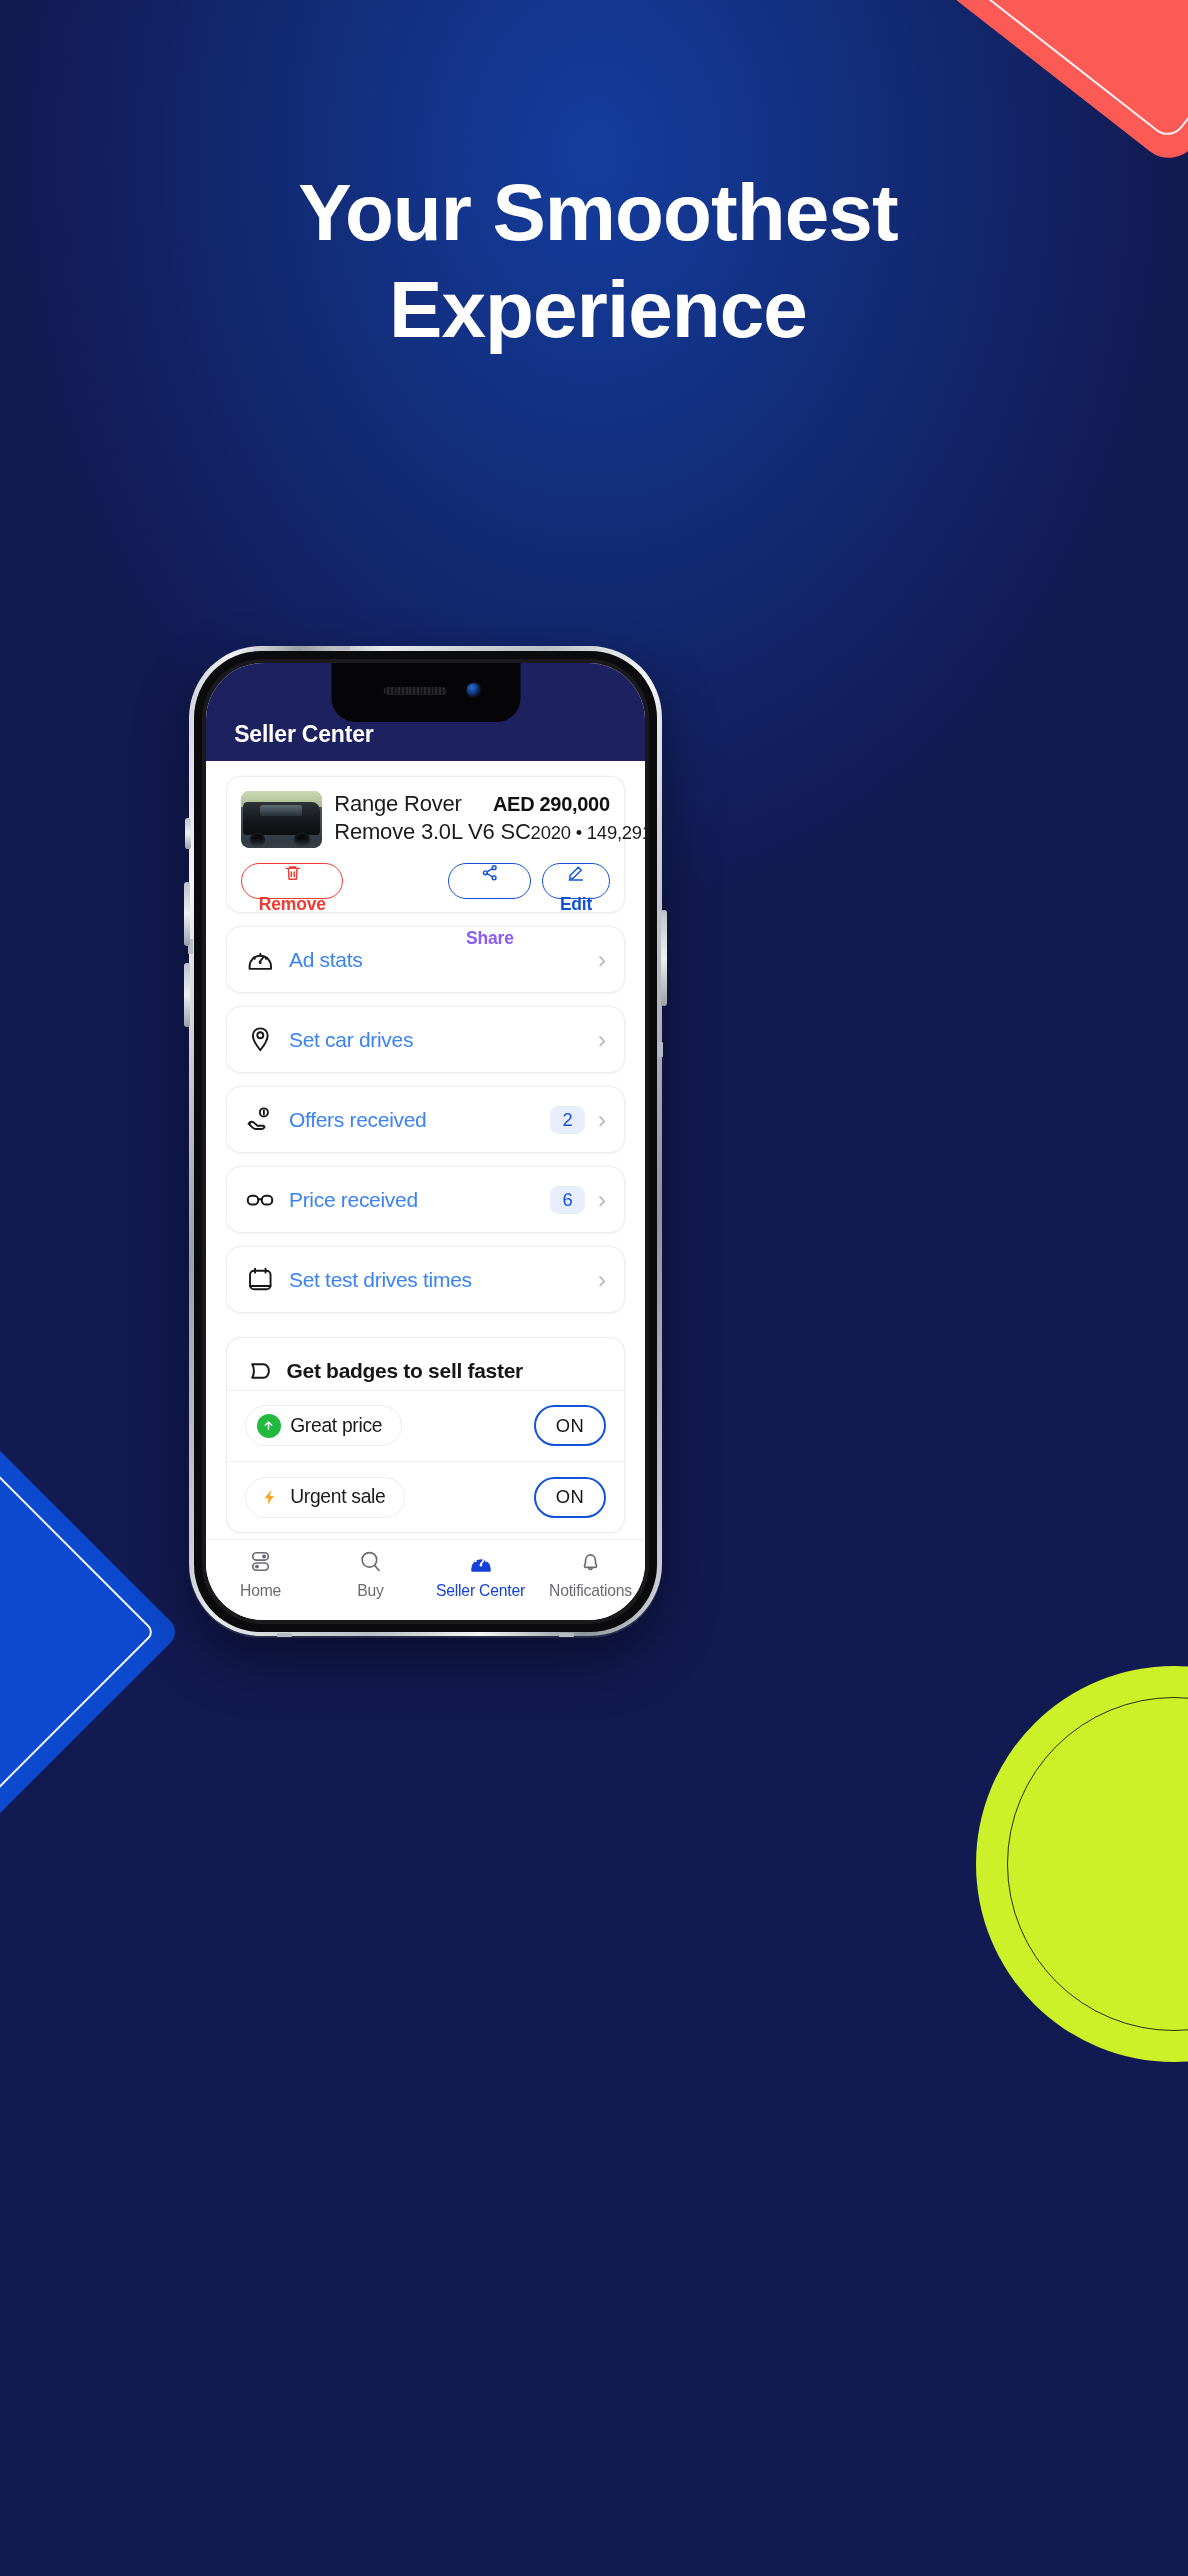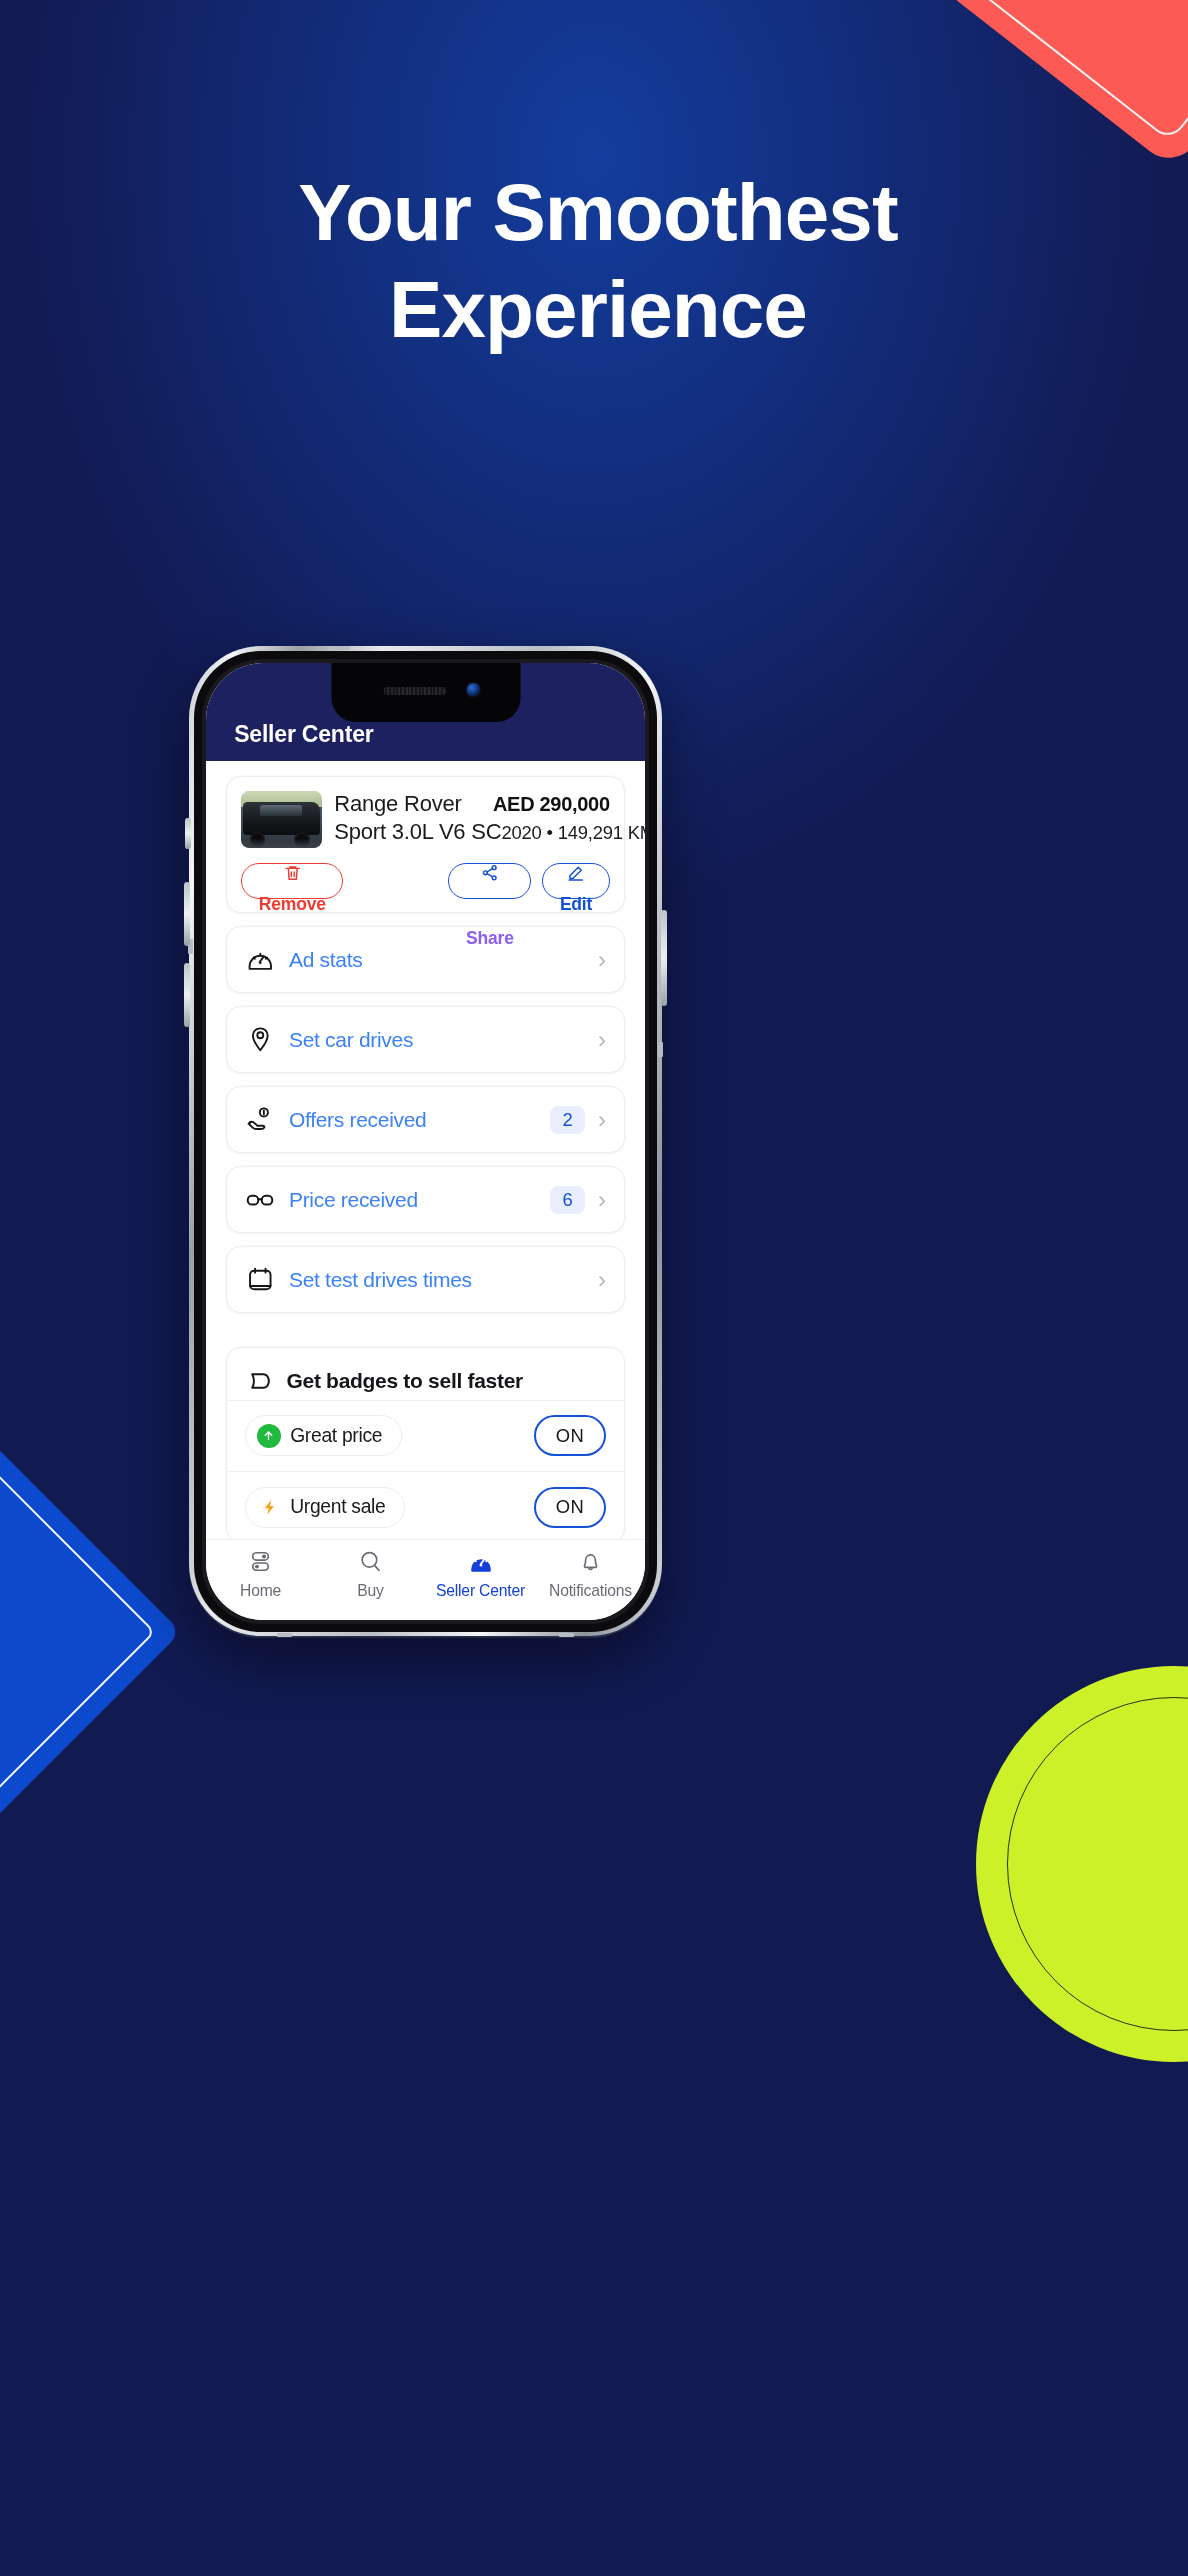--- a/index.html
+++ b/index.html
@@ -230,21 +230,21 @@
   .mrow .ml { margin-left:13px; font-size:21px; color:#3b82f6; letter-spacing:-0.3px; flex:1 1 auto; }
   .badge-cnt {
     min-width:35px; height:28px; padding:0 9.2px; border-radius:8.3px;
     background:#e9eefc; color:#1352d8; font-size:18.4px; font-weight:500;
     display:flex; align-items:center; justify-content:center;
     margin-right:13px;
   }
   .chev { color:#b6b8c4; font-size:24px; line-height:1; font-weight:300; }
 
   
-  .bcard { margin-top:34px; overflow:hidden; }
+  .bcard { margin-top:24px; overflow:hidden; }
   .bhead { display:flex; align-items:center; padding:18.4px 18.4px 3.7px 18.4px; }
   .bhead .bi { width:29.5px; height:29.5px; display:flex; align-items:center; justify-content:center; }
   .bhead .bt { margin-left:12px; font-size:21px; font-weight:bold; color:#15151a; letter-spacing:-0.3px; }
   .brow { display:flex; align-items:center; padding:14.7px 18.4px; border-top:0.9px solid #f0f0f4; }
   .brow:first-of-type { border-top:none; margin-top:11px; }
   .btag {
     display:inline-flex; align-items:center; gap:9.2px;
     height:41px; padding:0 18.4px 0 11px;
     border:0.9px solid #ececed; border-radius:22px; background:#fff;text-align:right;
   }
@@ -320,21 +320,21 @@
                   <div class="w1"></div>
                       <div class="w2"></div>
                       <div class="grd"></div>
                 </div>
                 <div class="listing-text">
                   <div class="row-a">
                     <div class="car-title">Range Rover</div>
                     <div class="car-price">AED 290,000</div>
                   </div>
                   <div class="row-b">
-                    <div class="car-sub">Sport 3.0L V6 SC</div>
+                    <div class="car-sub">Remove 3.0L V6 SC</div>
                     <div class="car-meta">
                       <span>2020</span>
                       <span>•</span>
                       <span>149,291 KM</span>
                     </div>
                   </div>
                 </div>
               </div>
 
               <div class="listing-actions">

